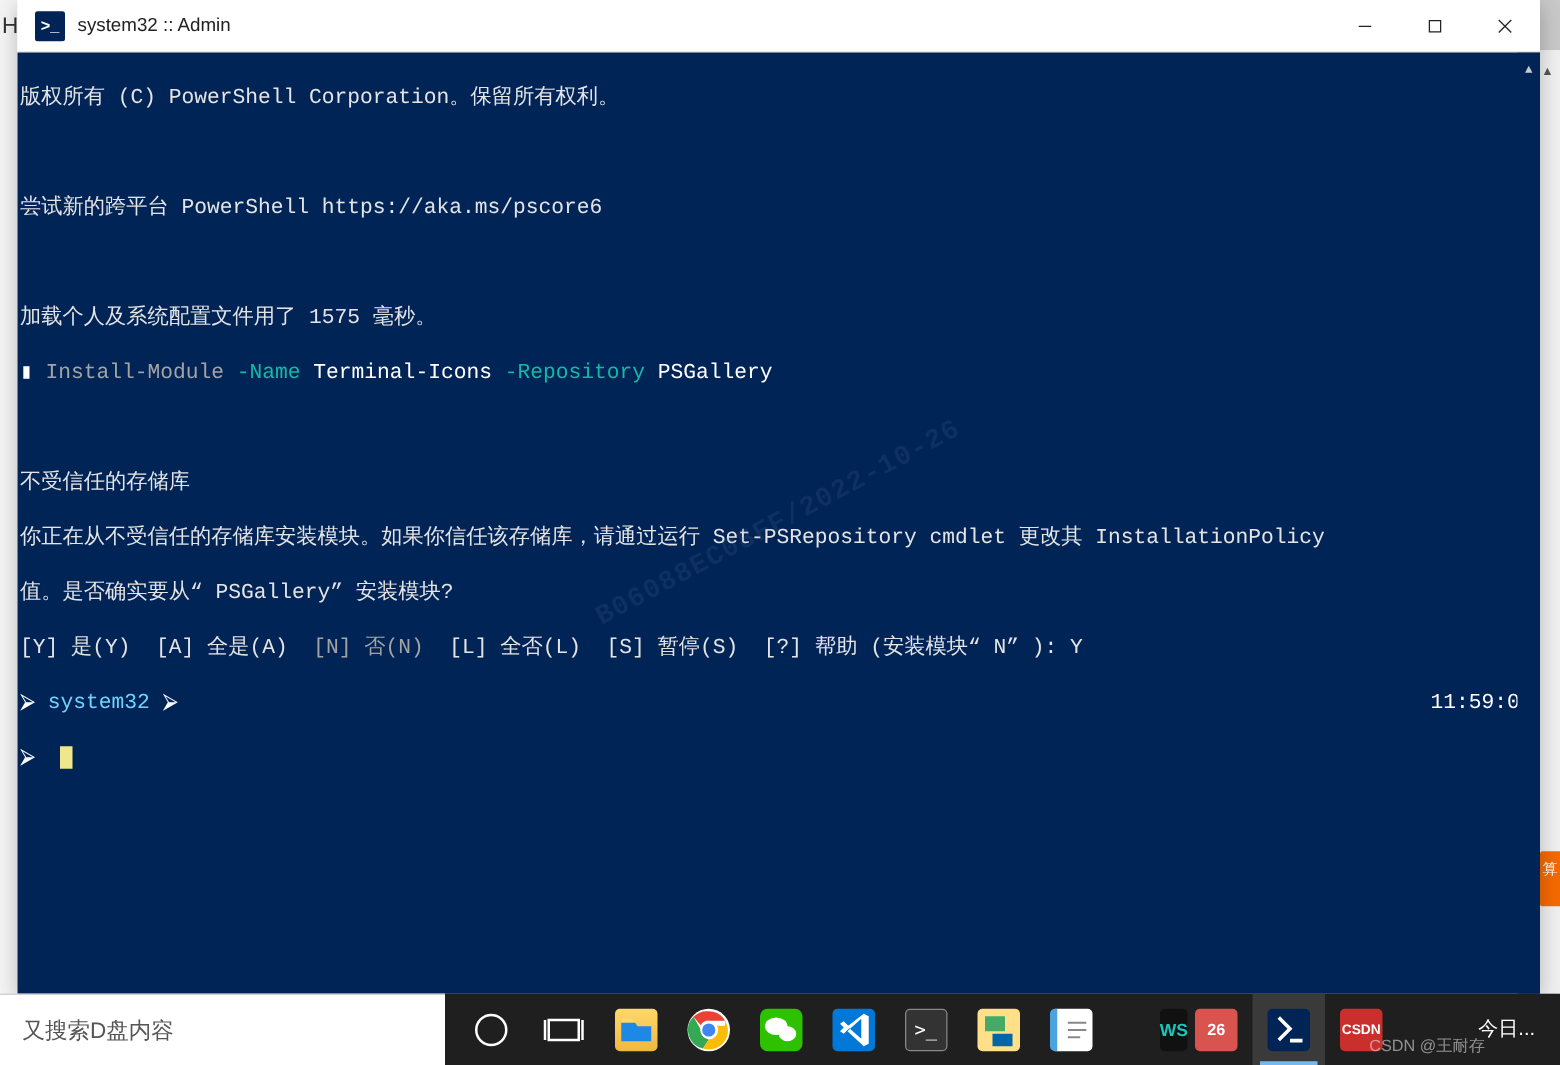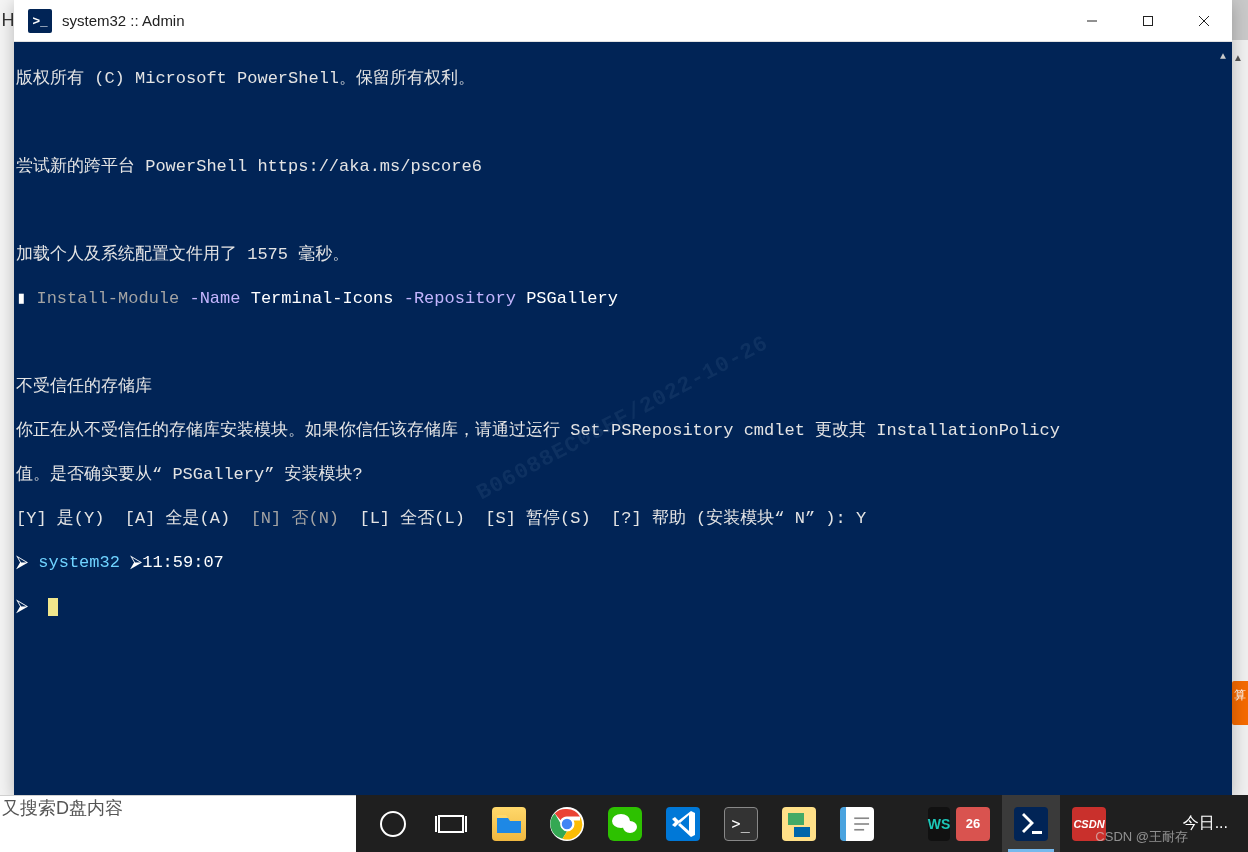--- a/index.html
+++ b/index.html
@@ -17,54 +17,54 @@
   .titlebar { height:42px; background:#fff; display:flex; align-items:center; border-bottom:1px solid #e1e1e1; }
   .titlebar .ps-icon { width:24px; height:24px; margin:0 10px 0 14px; background:#012456; border-radius:2px; display:flex; align-items:center; justify-content:center; color:#fff; font-size:13px; font-weight:bold; }
   .titlebar .title { font-size:15px; color:#222; }
   .win-controls { margin-left:auto; display:flex; height:100%; }
   .win-btn { width:56px; height:100%; display:flex; align-items:center; justify-content:center; color:#222; cursor:pointer; }
   .win-btn svg { width:12px; height:12px; stroke:currentColor; stroke-width:1; fill:none; }
 
   .term-body { flex:1; background:#012456; color:#e4e4e4; font-family:Consolas,"Courier New",monospace; font-size:17px; line-height:22px; padding:4px 6px 0 2px; white-space:pre; position:relative; overflow:hidden; }
   .term-body .line { display:block; }
   .c-yellow { color:#a3a3a3; }
-  .c-gray { color:#c4b5fd; }
+  .c-gray { color:#14b8a6; }
   .c-white { color:#ffffff; }
   .c-cyan { color:#6fd3ff; }
   .c-prompt { color:#ffffff; }
-  .promptline { display:flex; }
+  .promptline { display:flex; justify-content:space-between; }
   .cursor { display:inline-block; width:10px; height:18px; background:#f0e68c; vertical-align:middle; }
   .watermark { position:absolute; left:50%; top:50%; transform:translate(-50%,-50%) rotate(-28deg); color:rgba(80,110,150,.18); font-size:22px; font-weight:bold; letter-spacing:1px; pointer-events:none; }
 
   
   .term-scroll { position:absolute; right:0; top:0; width:18px; height:100%; background:#012456; }
   .term-scroll .arrow { color:#c9c9c9; font-size:10px; text-align:center; padding-top:4px; }
 
   
-  .searchbox { position:absolute; left:0; bottom:0; width:356px; height:57px; background:#fff; display:flex; padding:0 2px; font-size:18px; color:#555; border-top:1px solid #d0d0d0; }
+  .searchbox { position:absolute; left:0; bottom:0; width:356px; height:57px; background:#fff; display:flex; align-items:center; padding:0 18px; font-size:18px; color:#555; border-top:1px solid #d0d0d0; }
 
   
   .taskbar { position:absolute; left:356px; bottom:0; right:0; height:57px; background:#1f1f1f; display:flex; align-items:center; padding:0 8px; }
   .task-btn { width:58px; height:57px; display:flex; align-items:center; justify-content:center; cursor:pointer; position:relative; }
   .task-btn.active { background:#3a3a3a; }
   .task-btn.active::after { content:""; position:absolute; bottom:0; left:6px; right:6px; height:3px; background:#76b9ed; }
   .task-btn svg, .task-btn .ico { width:34px; height:34px; }
   .ico { display:flex; align-items:center; justify-content:center; font-size:22px; color:#fff; border-radius:4px; }
   .ico.explorer { background:linear-gradient(#ffd86b,#f0b840); }
   .ico.explorer svg { width:30px; height:30px; }
   .ico.chrome { background:#fff; border-radius:50%; }
   .ico.wechat { background:#2dc100; border-radius:6px; }
   .ico.vscode { background:#0078d7; border-radius:4px; }
   .ico.cmd { background:#333; border:1px solid #888; }
   .ico.putty { background:#ffe088; }
   .ico.notes { background:#fff; border-left:6px solid #4aa3df; }
   .ico.ws { background:#111; color:#1cc6b8; font-weight:bold; font-size:14px;margin-left:48px; }
   .ico.calendar { background:#d9534f; color:#fff; font-size:13px; font-weight:bold; }
   .ico.ps { background:#012456; }
-  .ico.csdn { background:#c9302c; color:#fff; font-size:11px; font-weight:bold;font-style:italic; }
+  .ico.csdn { background:#c9302c; color:#fff; font-size:11px; font-weight:bold; }
   .taskbar .right-text { margin-left:auto; color:#fff; font-size:16px; padding-right:12px; white-space:nowrap; }
   .csdn-overlay { position:absolute; right:60px; bottom:6px; font-size:13px; color:rgba(220,220,220,.6); pointer-events:none; }
 
   .cortana-ring { width:26px; height:26px; border:2px solid #fff; border-radius:50%; }
   .taskview svg { stroke:#fff; }
 </style>
 </head>
 <body>
 
 <div class="desktop">
@@ -93,21 +93,21 @@
         <div class="win-btn close">
           <svg viewBox="0 0 12 12">
               <line x1="1" y1="1" x2="11" y2="11"></line>
               <line x1="11" y1="1" x2="1" y2="11"></line>
             </svg>
         </div>
       </div>
     </div>
 
     <div class="term-body">
-<span class="line">版权所有 (C) Microsoft PowerShell。保留所有权利。</span>
+<span class="line">版权所有 (C) PowerShell Corporation。保留所有权利。</span>
 <span class="line">&nbsp;</span>
 <span class="line">尝试新的跨平台 PowerShell https://aka.ms/pscore6</span>
 <span class="line">&nbsp;</span>
 <span class="line">加载个人及系统配置文件用了 1575 毫秒。</span>
 <span class="line"><span class="c-white">▮ </span><span class="c-yellow">Install-Module</span><span class="c-gray"> -Name </span><span class="c-white">Terminal-Icons</span><span class="c-gray"> -Repository </span><span class="c-white">PSGallery</span></span>
 <span class="line">&nbsp;</span>
 <span class="line">不受信任的存储库</span>
 <span class="line">你正在从不受信任的存储库安装模块。如果你信任该存储库，请通过运行 Set-PSRepository cmdlet 更改其 InstallationPolicy</span>
 <span class="line">值。是否确实要从“ PSGallery” 安装模块?</span>
 <span class="line"><span>[Y] 是(Y)  [A] 全是(A)  </span><span class="c-yellow">[N] 否(N)</span><span>  [L] 全否(L)  [S] 暂停(S)  [?] 帮助 (安装模块“ N” ): Y</span></span>

